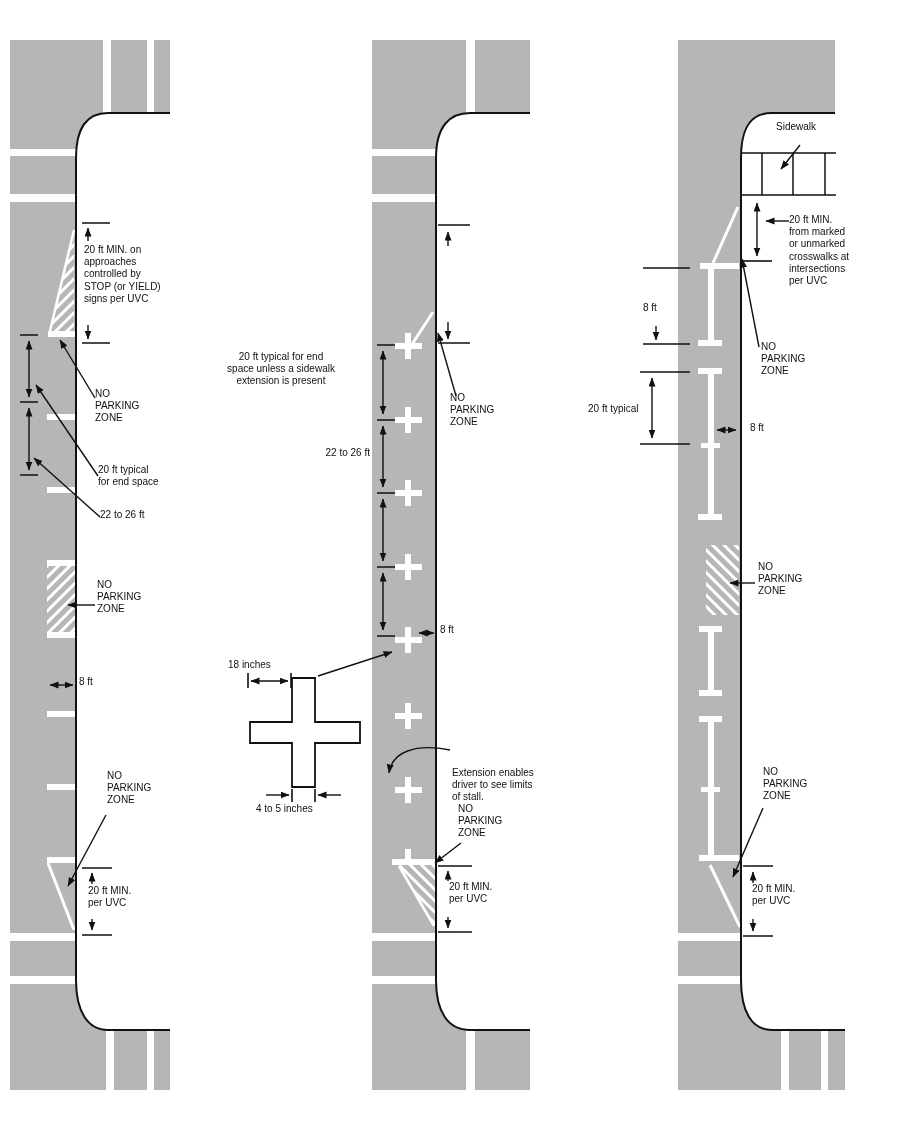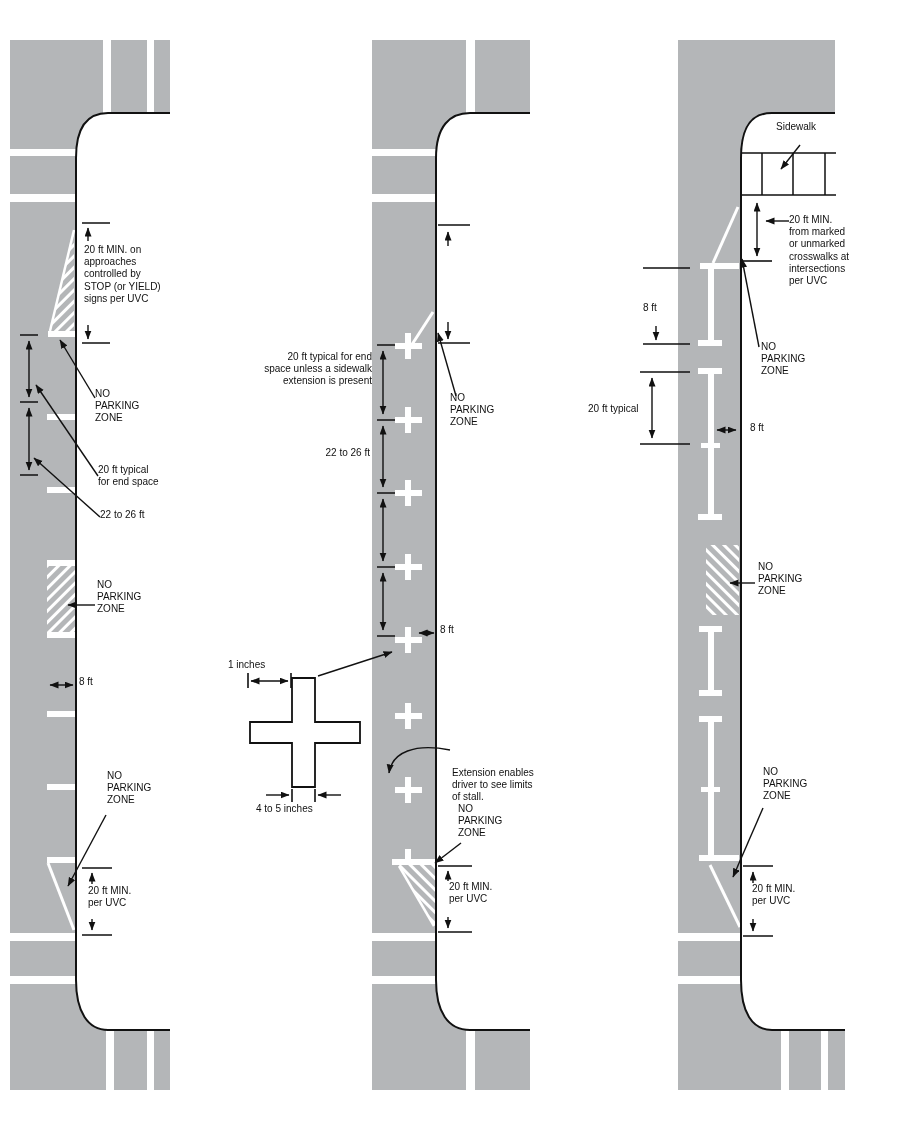--- a/index.html
+++ b/index.html
@@ -12,21 +12,21 @@
     position:relative;width:900px;height:1147px;background:#fff;overflow:hidden;
     font-family:"Liberation Sans", sans-serif;
   }
   #stage svg{position:absolute;left:0;top:0;}
   .lbl{
     position:absolute;
     font-size:10px;line-height:1.22;color:var(--ink);
     white-space:pre-line;
   }
   .lbl.right{text-align:right;}
-  .lbl.center{text-align:right;}
+  .lbl.center{text-align:center;}
   
   .road{fill:var(--road);}
   .gapw{fill:var(--mark);}
   .mk{fill:var(--mark);}
   .mline{stroke:var(--mark);fill:none;}
   .curb{stroke:var(--ink);stroke-width:2;fill:none;}
   .sw{stroke:var(--ink);stroke-width:1.5;fill:none;}
   .dim{stroke:var(--ink);stroke-width:1.4;fill:none;}
   .tick{stroke:var(--ink);stroke-width:1.6;fill:none;}
   .outline{stroke:var(--ink);stroke-width:1.8;fill:var(--mark);}
@@ -257,21 +257,21 @@
 per UVC</div>
 
 <div class="lbl center" style="left:190px;top:351px;width:182px">20 ft typical for end
 space unless a sidewalk
 extension is present</div>
 <div class="lbl right" style="left:280px;top:447px;width:90px">22 to 26 ft</div>
 <div class="lbl" style="left:450px;top:392px;width:80px">NO
 PARKING
 ZONE</div>
 <div class="lbl" style="left:440px;top:624px;width:40px">8 ft</div>
-<div class="lbl" style="left:228px;top:659px;width:85px">1 inches</div>
+<div class="lbl" style="left:228px;top:659px;width:85px">18 inches</div>
 <div class="lbl" style="left:256px;top:803px;width:100px">4 to 5 inches</div>
 <div class="lbl" style="left:452px;top:767px;width:140px">Extension enables
 driver to see limits
 of stall.</div>
 <div class="lbl" style="left:458px;top:803px;width:80px">NO
 PARKING
 ZONE</div>
 <div class="lbl" style="left:449px;top:881px;width:90px">20 ft MIN.
 per UVC</div>
 

